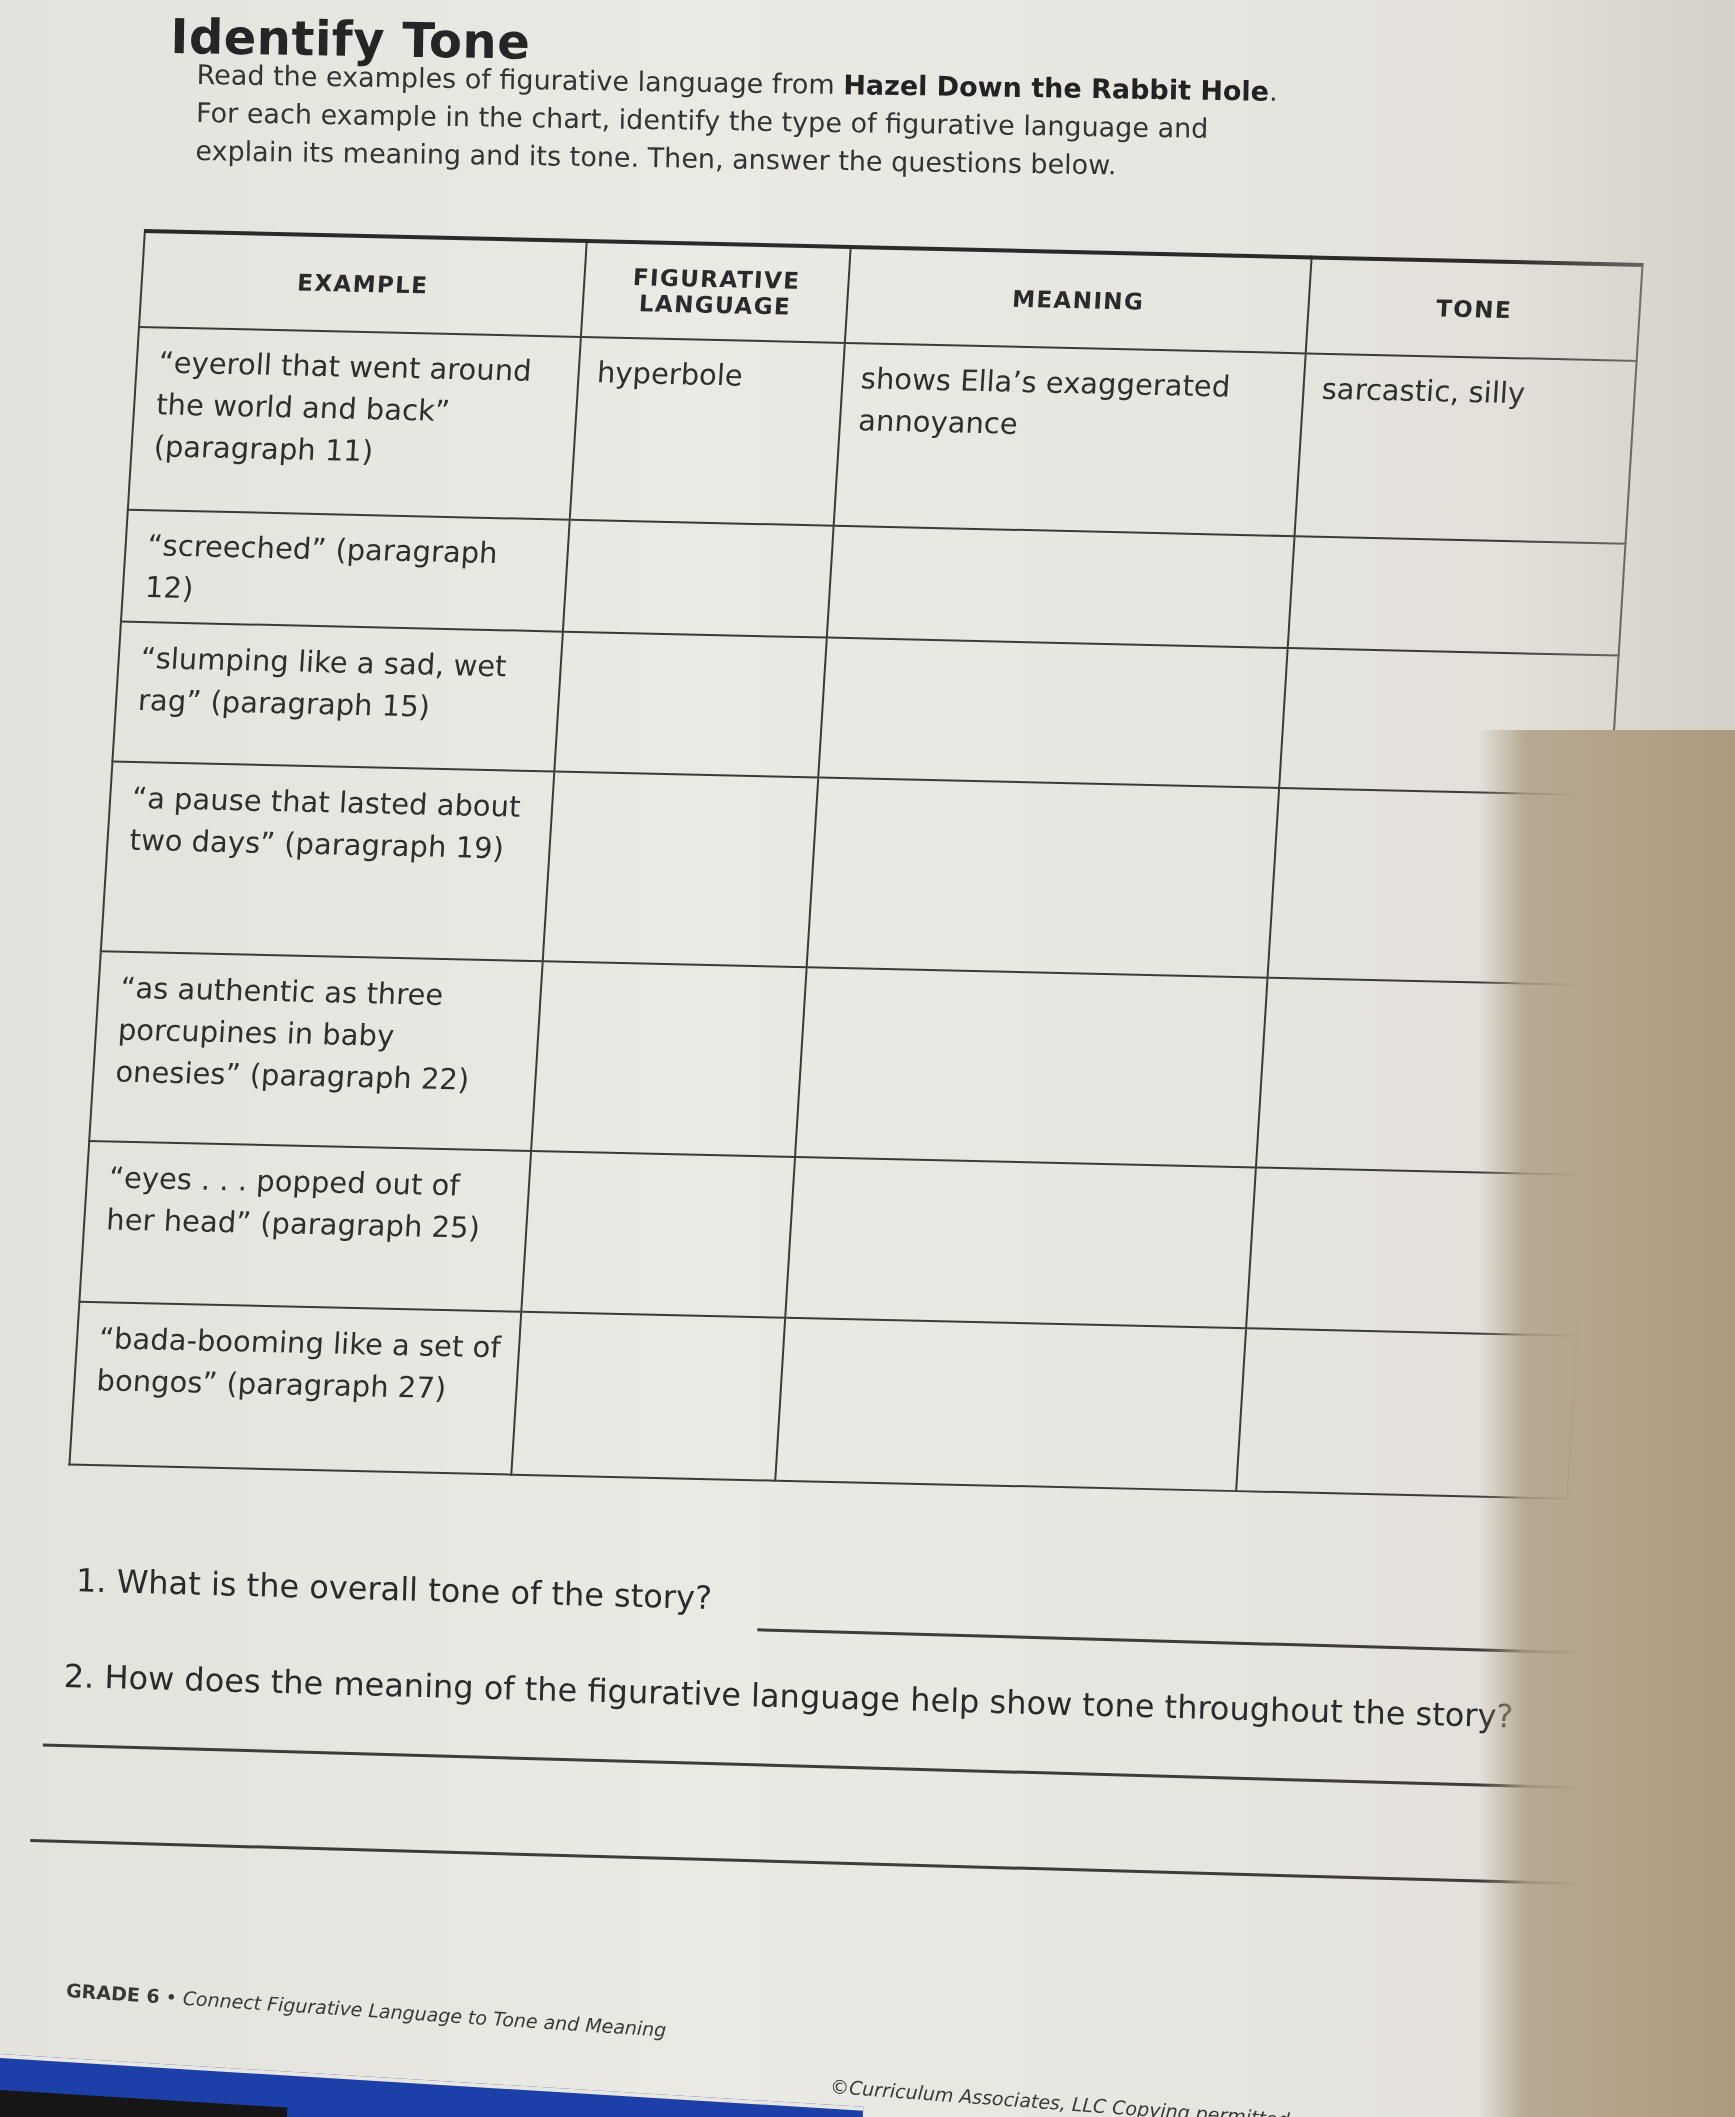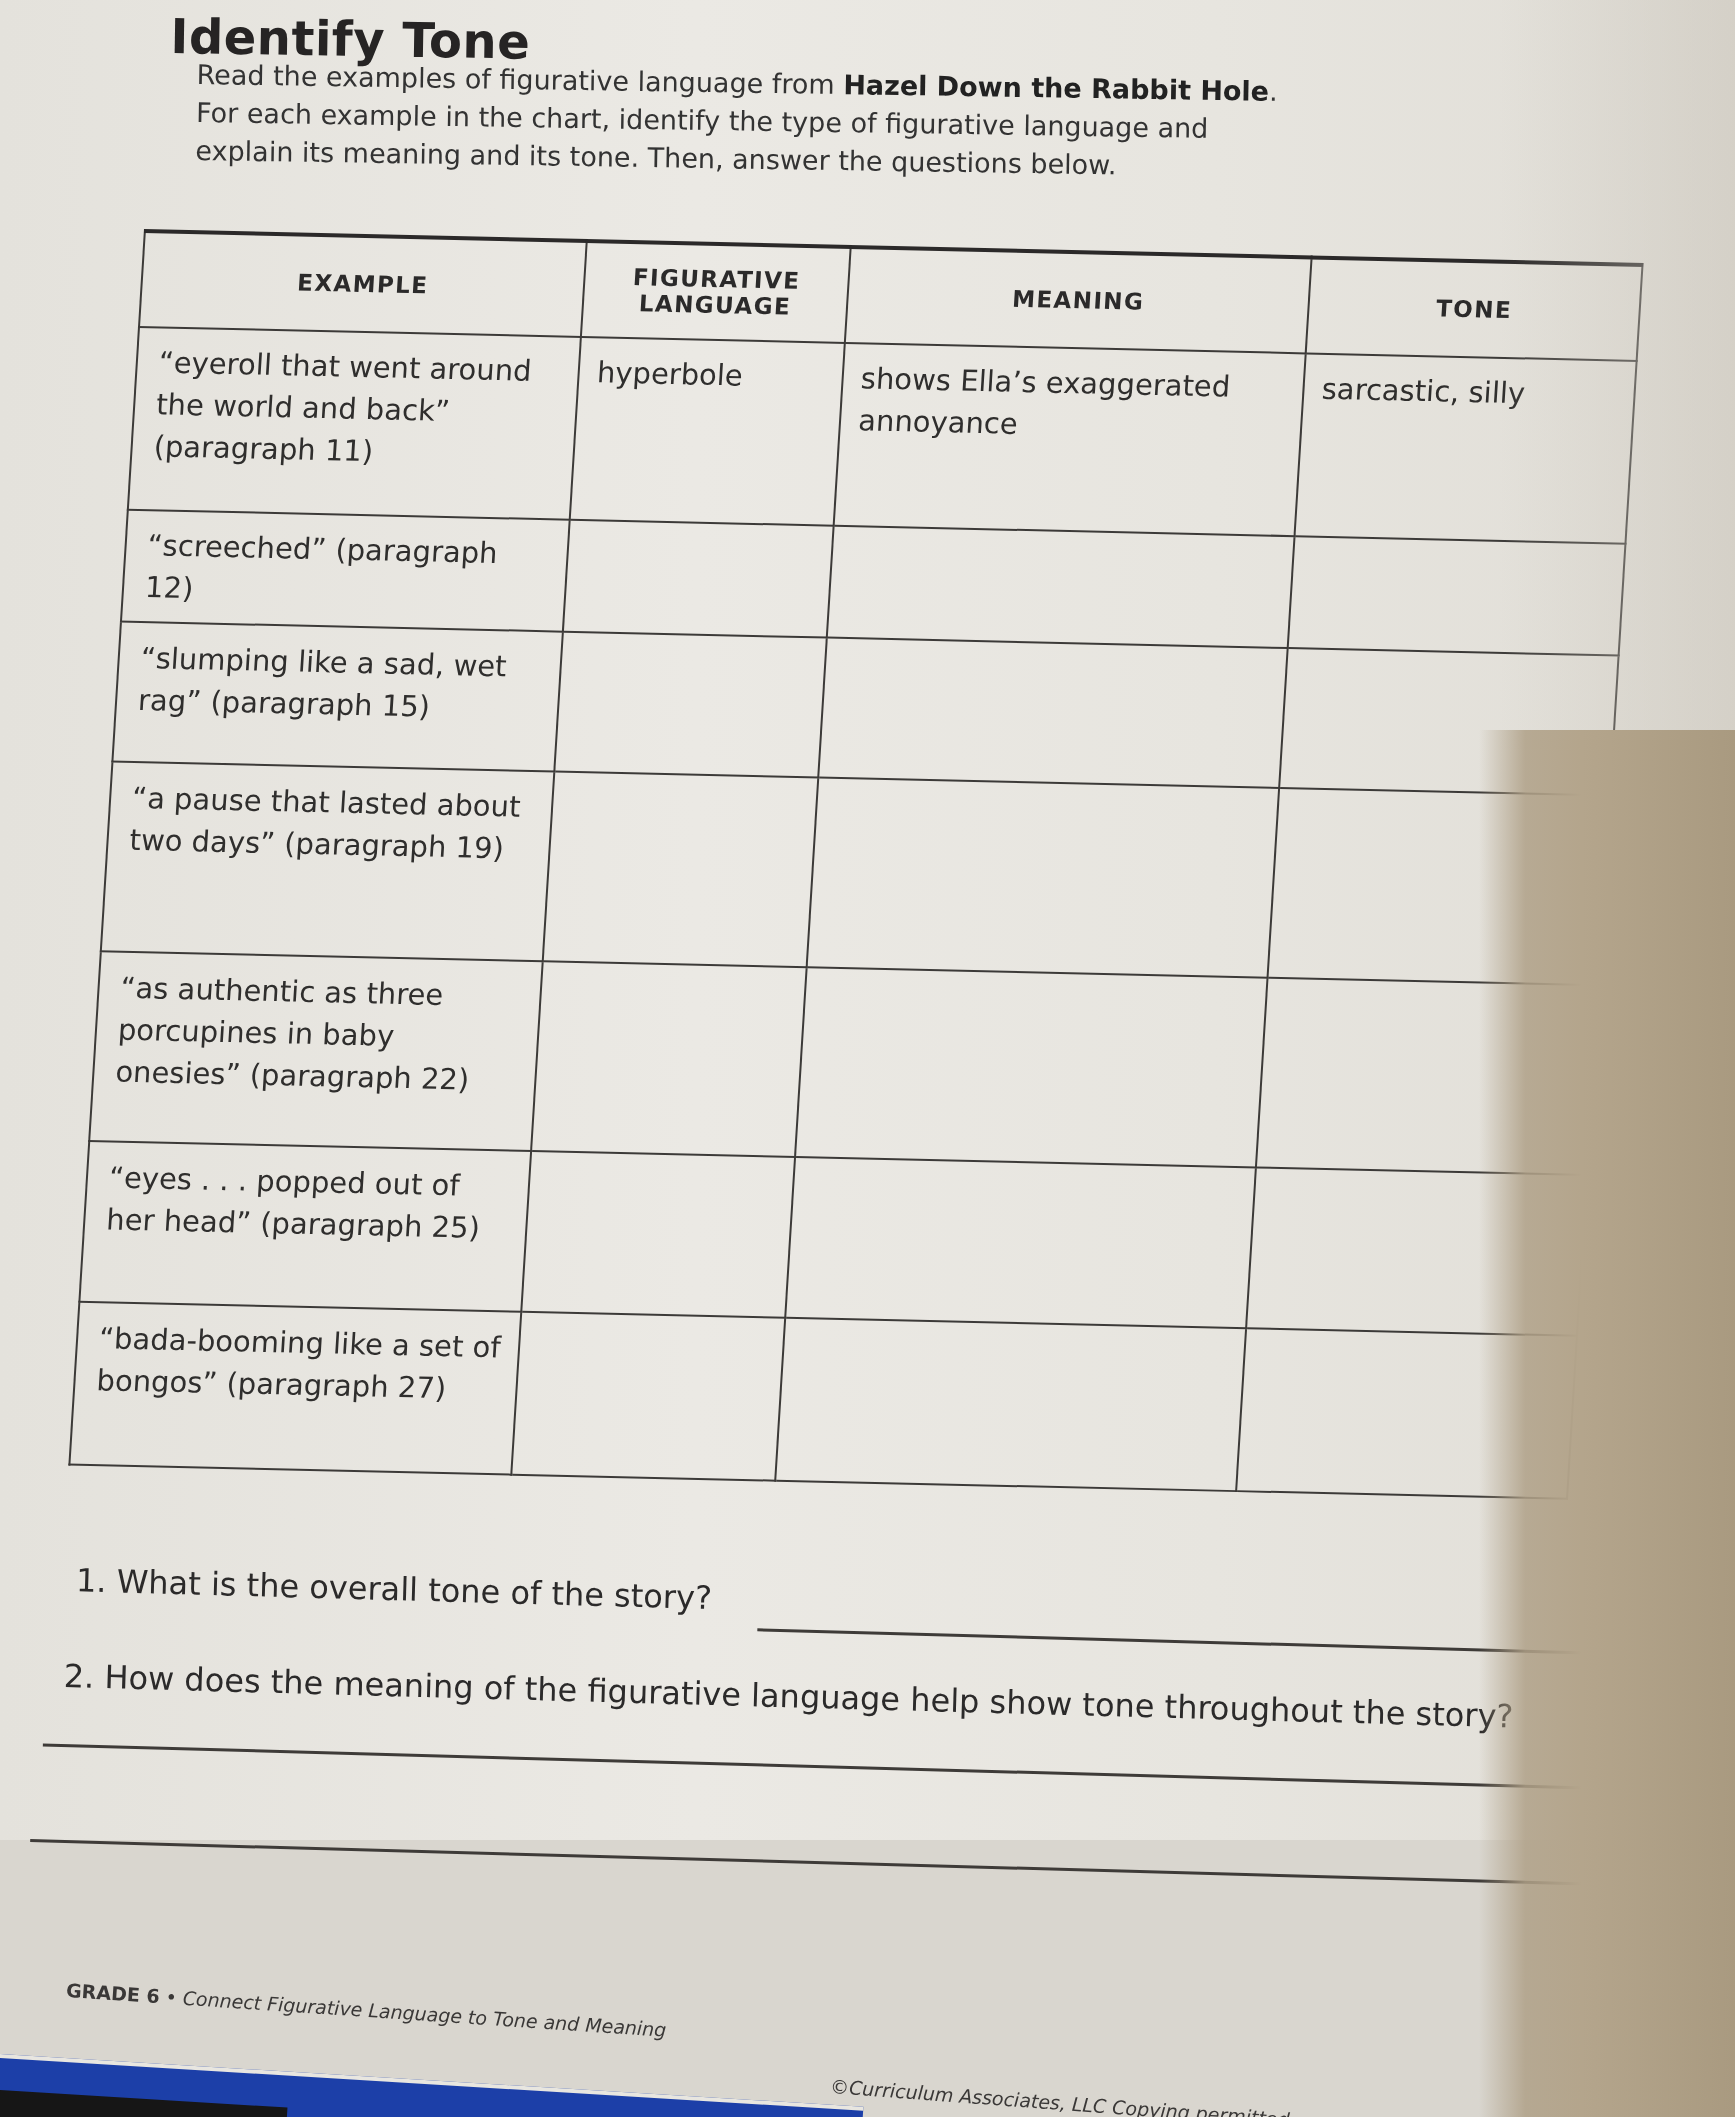--- a/index.html
+++ b/index.html
@@ -1,18 +1,18 @@
 <!DOCTYPE html>
 <html><head>
 <meta charset="utf-8">
 <style>
   html,body{margin:0;padding:0;}
   body{width:1736px;height:2117px;overflow:hidden;position:relative;
     background:#d9d6cf;font-family:"DejaVu Sans","Liberation Sans",sans-serif;color:#2b2a2a;}
-  .paper{position:absolute;left:0;top:0;width:1736px;height:1840px;
+  .paper{position:absolute;left:0;top:0;width:1736px;height:2117px;
     background:linear-gradient(90deg,#e4e2dc 0%,#ebe9e4 40%,#e7e5df 70%,#e0ddd6 100%);}
   .shadow{position:absolute;left:1479px;top:730px;width:257px;height:1387px;
     background:linear-gradient(90deg,rgba(190,180,160,0) 0%,rgba(175,160,135,.85) 18%,#b4a58c 40%,#a99a80 100%);
     z-index:5;pointer-events:none;}
   .shadow-top{position:absolute;left:1499px;top:0;width:237px;height:749px;
     background:linear-gradient(90deg,rgba(220,216,208,0) 0%,rgba(205,200,190,.6) 100%);z-index:4;pointer-events:none;}
   .title{position:absolute;left:171px;top:7.7px;font-size:48px;font-weight:bold;color:#262424;
     transform:rotate(0.9deg);transform-origin:left top;letter-spacing:0.5px;}
   .intro{position:absolute;left:197px;top:56px;width:1105px;font-size:27px;line-height:38px;color:#333;
     transform:rotate(0.9deg);transform-origin:left top;}

